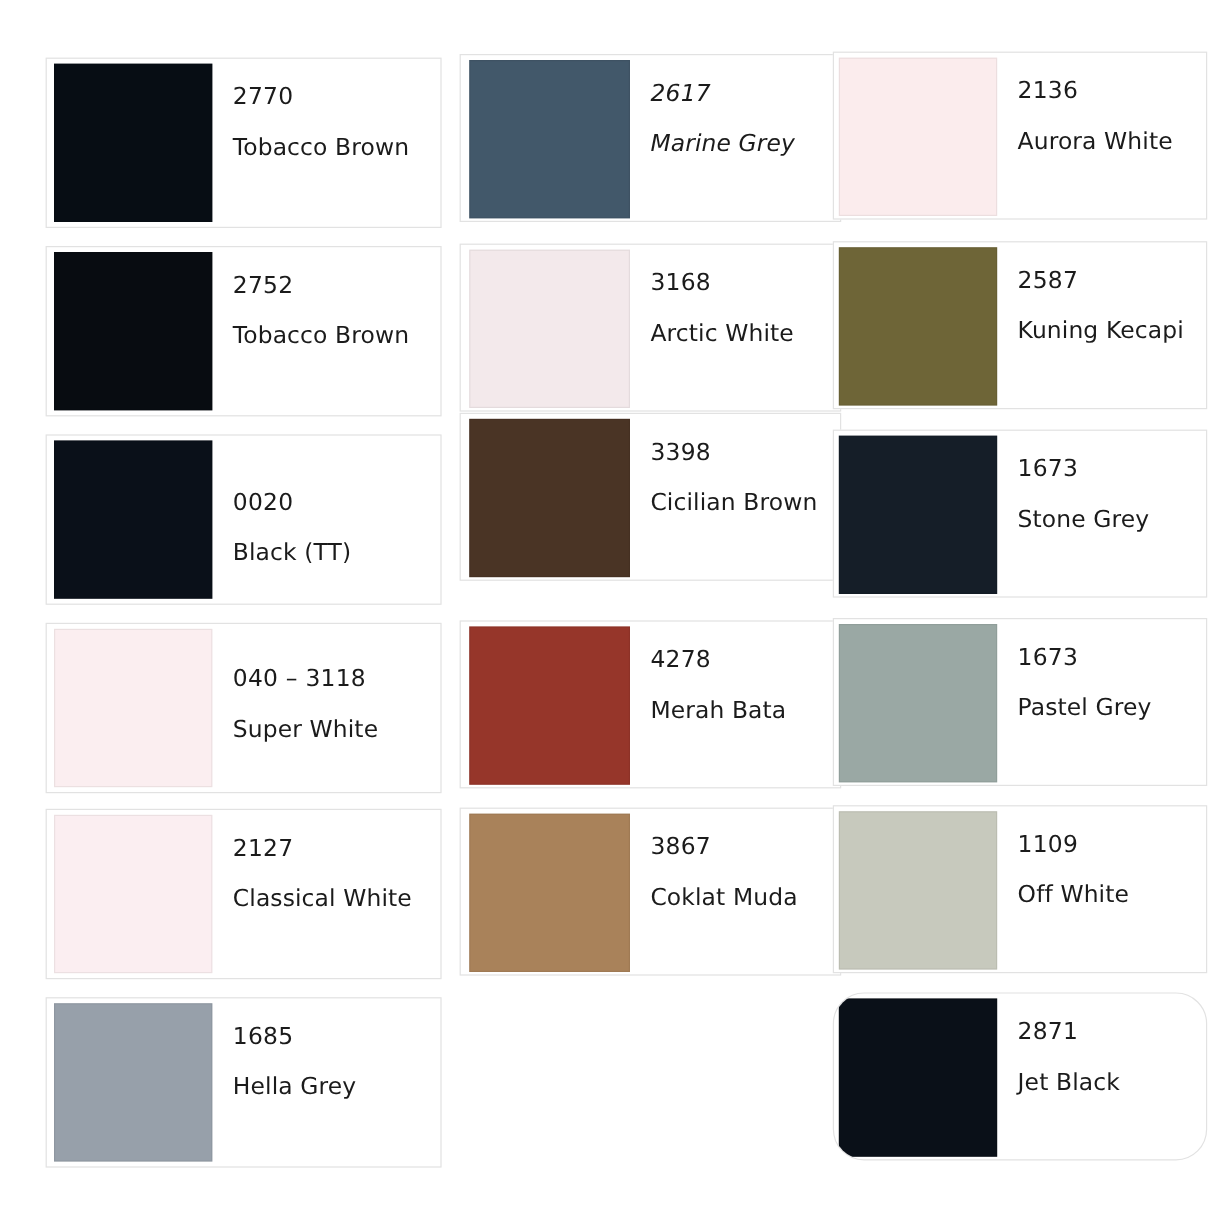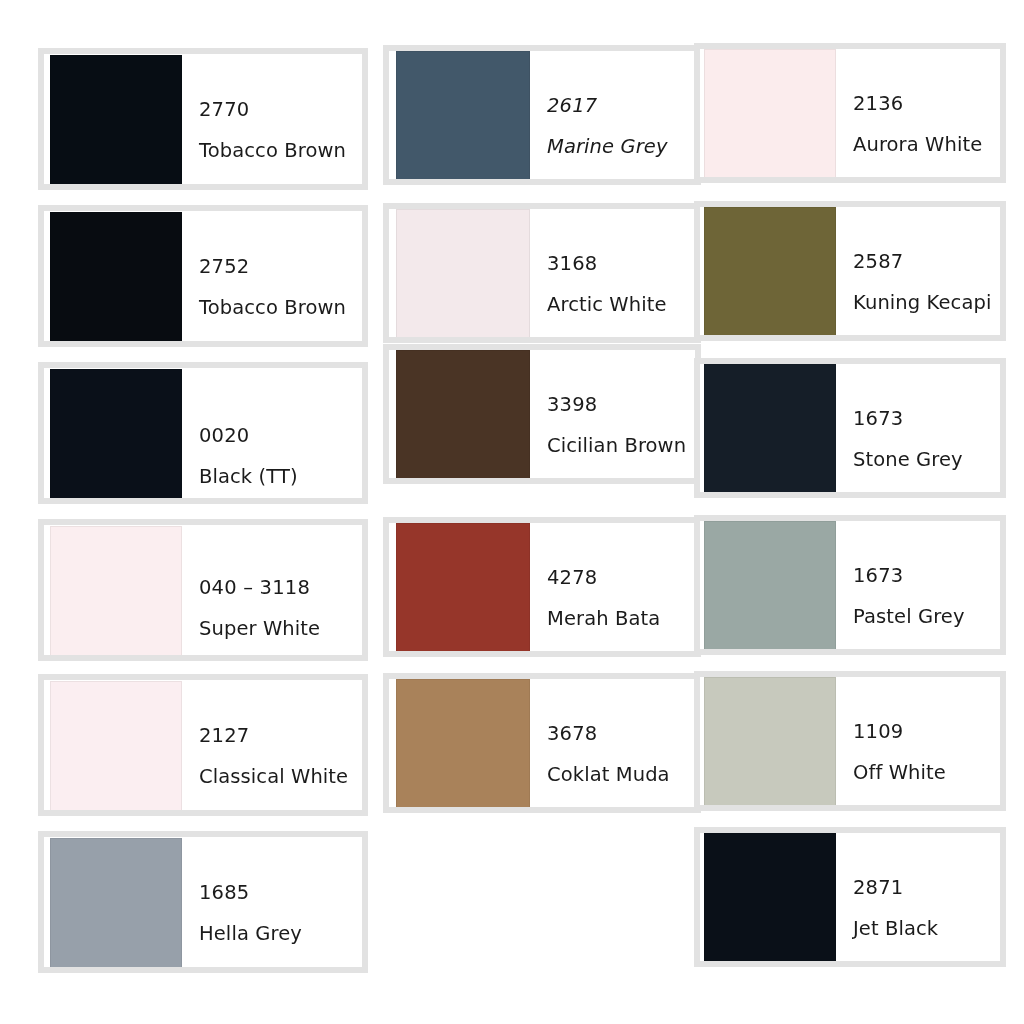--- a/index.html
+++ b/index.html
@@ -26,23 +26,23 @@
     height: 1024px;
   }
   .col-0 { left: 38px;  width: 330px; }
   .col-1 { left: 383px; width: 311px; }
   .col-2 { left: 694px; width: 252px; }
 
   
   .swatch-card {
     position: absolute;
     background: #ffffff;
-    border: 6px solid #fca5a5;
+    border: 1px solid #fca5a5;
     display: flex;
-    align-items: center;
+    align-items: flex-start;
     overflow: hidden;
   }
   .col-0 .swatch-card { left: 0; width: 330px; height: 142px; }
   .col-1 .swatch-card { left: 0; width: 318px; height: 140px; }
   .col-2 .swatch-card { left: 0; width: 312px; height: 140px; }
 
   
   .col-0 .r0 { top: 48px;  }
   .col-0 .r1 { top: 205px; }
   .col-0 .r2 { top: 362px; }
@@ -58,21 +58,21 @@
   .col-1 .r5 { top: 829px; }
 
   .col-2 .r0 { top: 43px;  }
   .col-2 .r1 { top: 201px; }
   .col-2 .r2 { top: 358px; }
   .col-2 .r3 { top: 515px; }
   .col-2 .r4 { top: 671px; }
   .col-2 .r5 { top: 827px; }
 
   
-  .col-2 .r5 { left: 0px; }
+  .col-2 .r5 { left: 0px; border-radius: 26px; }
 
   
   .chip {
     flex: 0 0 auto;
     width: 132px;
     height: 132px;
     margin: 4px 0 0 6px;
     border: 1px solid rgba(0,0,0,0.06);
   }
   .col-1 .chip { width: 134px; height: 132px; margin-left: 7px; }
@@ -175,21 +175,21 @@
     <div class="swatch-card r3" style="border-color: rgb(226, 226, 226);">
       <div class="chip" style="background-color: rgb(150, 54, 42);"></div>
       <div class="info">
         <div class="code" style="color: rgb(27, 27, 27);">4278</div>
         <div class="name" style="color: rgb(27, 27, 27);">Merah Bata</div>
       </div>
     </div>
     <div class="swatch-card r4" style="border-color: rgb(226, 226, 226);">
       <div class="chip" style="background-color: rgb(169, 130, 90);"></div>
       <div class="info">
-        <div class="code" style="color: rgb(27, 27, 27);">3678</div>
+        <div class="code" style="color: rgb(27, 27, 27);">3867</div>
         <div class="name" style="color: rgb(27, 27, 27);">Coklat Muda</div>
       </div>
     </div>
   </div>
 
   <div class="column col-2">
     <div class="swatch-card r0" style="border-color: rgb(226, 226, 226);">
       <div class="chip" style="background-color: rgb(251, 236, 237);"></div>
       <div class="info">
         <div class="code" style="color: rgb(27, 27, 27);">2136</div>

